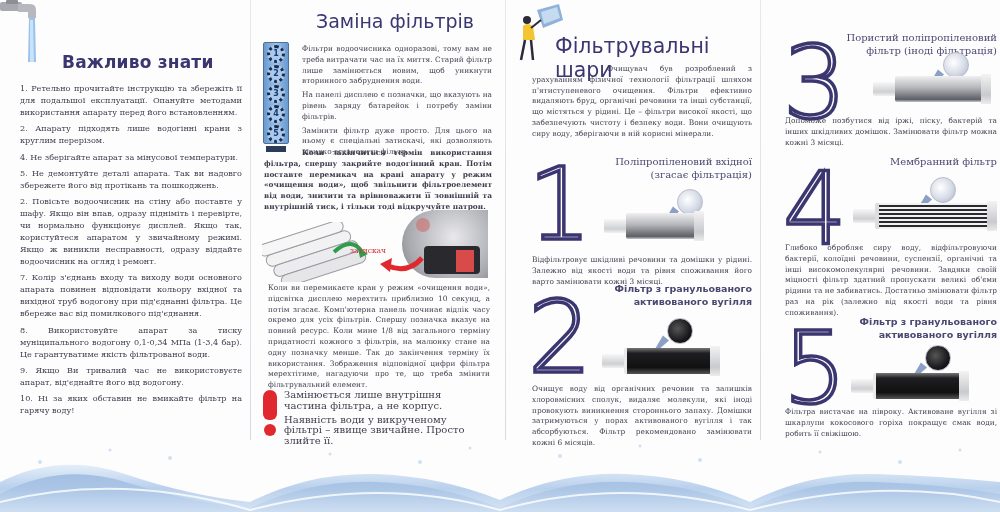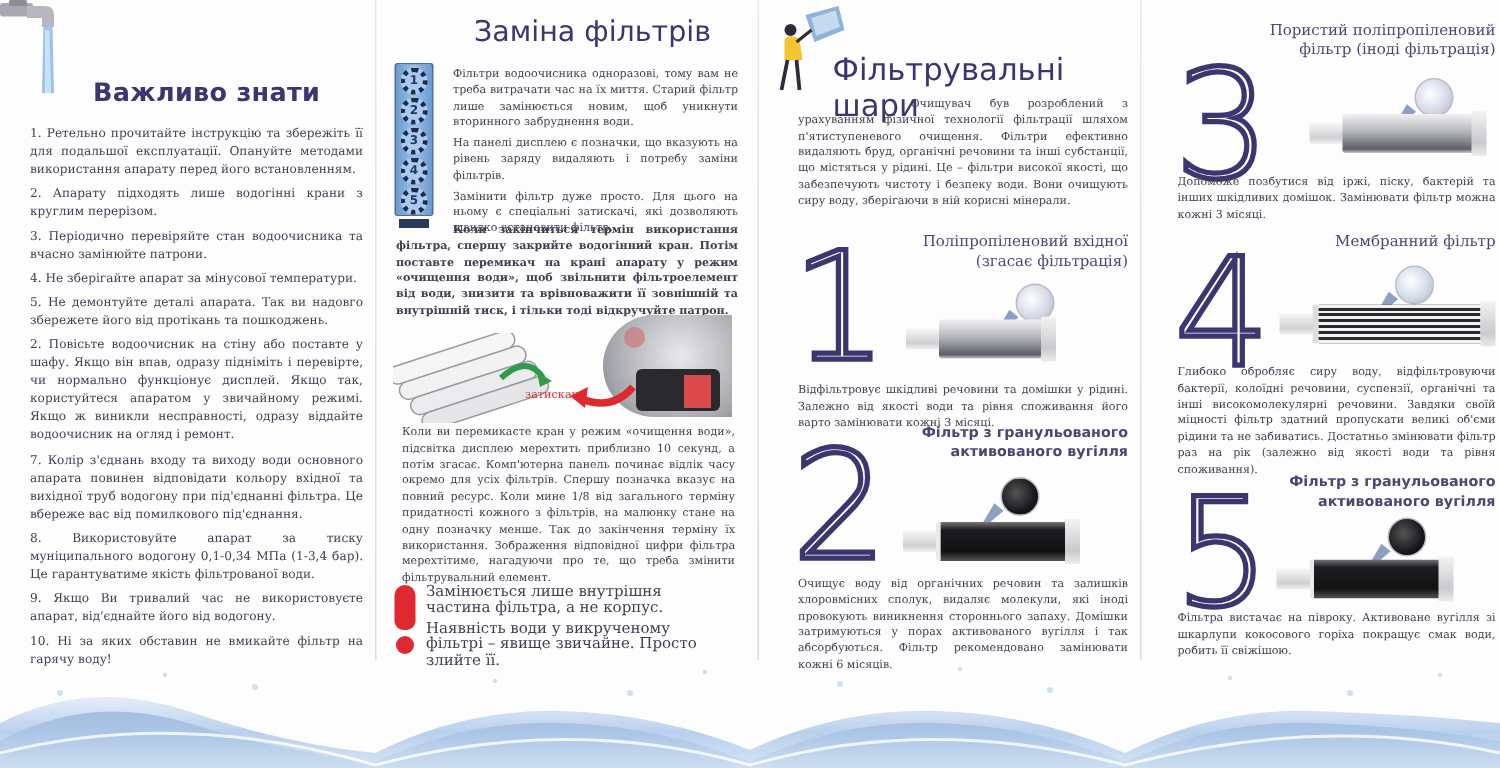--- a/index.html
+++ b/index.html
@@ -23,21 +23,21 @@
   
   #p2 { left: 250px; width: 255px; }
   #p2 .title { position: absolute; left: 66px; top: 10px; font-size: 19px; }
   .display { position: absolute; left: 13px; top: 42px; width: 26px; height: 102px; background: linear-gradient(90deg,#6a9acf,#9cc2ea 50%,#6a9acf); border: 1px solid #4f6f99; border-radius: 2px; }
   .display .dig { width: 18px; height: 18px; margin: 2px auto 0; border-radius: 50%; border: 3px dotted #1b2b48; color: #1b3b6a; font-size: 8px; font-weight: bold; font-family: "DejaVu Sans", sans-serif; text-align: center; line-height: 12px; background: #a9c9ee; }
   .display .lbl { margin: 3px 2px 0; height: 6px; background: #2a3a5a; }
   .p2text { position: absolute; font-size: 7.4px; line-height: 10.8px; color: #3e3e4e; text-align: justify; }
   .p2text p { margin-bottom: 3px; }
   .photo-a { position: absolute; left: 12px; top: 222px; width: 110px; height: 60px; }
   .photo-b { position: absolute; left: 152px; top: 210px; width: 86px; height: 68px; border-radius: 40px 0 0 40px; background: radial-gradient(circle at 60% 40%, #e9e9ec, #a7a8ae 70%, #7a7b82); overflow: hidden; }
-  .clip-label { position: absolute; left: 100px; top: 258px; font-size: 7.5px; color: #d33030; }
+  .clip-label { position: absolute; left: 100px; top: 246px; font-size: 7.5px; color: #d33030; }
   .warn { position: absolute; left: 12px; top: 390px; width: 16px; height: 46px; }
   .warn .bar { width: 14px; height: 30px; background: #e0292e; border-radius: 7px 7px 6px 6px; margin: 0 auto; }
   .warn .dot { width: 12px; height: 12px; background: #e0292e; border-radius: 50%; margin: 4px auto 0; }
   .notes { position: absolute; left: 34px; top: 390px; width: 196px; font-size: 10px; line-height: 10.8px; color: #3e3e4e; }
   .notes p { margin-bottom: 3px; }
 
   
   #p3 { left: 505px; width: 255px; }
   #p4 { left: 760px; width: 240px; }
   .person { position: absolute; left: 8px; top: 4px; width: 50px; height: 58px; }
@@ -74,21 +74,20 @@
       <rect x="0" y="2" width="22" height="9" rx="2" fill="#a8a9b0"></rect>
       <rect x="6" y="0" width="12" height="4" rx="1" fill="#8d8e95"></rect>
       <path d="M18 4 H30 Q36 4 36 10 V18 H28 V12 H18 Z" fill="#b7b8bf"></path>
       <path d="M29 18 H35 L36 62 H28 Z" fill="#7fb4e6" opacity="0.8"></path>
       <path d="M30 20 H33 L34 62 H30 Z" fill="#cfe6fb" opacity="0.9"></path>
     </svg>
     <h1 class="title">Важливо знати</h1>
     <div class="list">
       <p>1. Ретельно прочитайте інструкцію та збережіть її для подальшої експлуатації. Опануйте методами використання апарату перед його встановленням.</p>
       <p>2. Апарату підходять лише водогінні крани з круглим перерізом.</p>
-      <p>3. Періодично перевіряйте стан водоочисника та вчасно замінюйте патрони.</p>
       <p>4. Не зберігайте апарат за мінусової температури.</p>
       <p>5. Не демонтуйте деталі апарата. Так ви надовго збережете його від протікань та пошкоджень.</p>
       <p>2. Повісьте водоочисник на стіну або поставте у шафу. Якщо він впав, одразу підніміть і перевірте, чи нормально функціонує дисплей. Якщо так, користуйтеся апаратом у звичайному режимі. Якщо ж виникли несправності, одразу віддайте водоочисник на огляд і ремонт.</p>
       <p>7. Колір з'єднань входу та виходу води основного апарата повинен відповідати кольору вхідної та вихідної труб водогону при під'єднанні фільтра. Це вбереже вас від помилкового під'єднання.</p>
       <p>8. Використовуйте апарат за тиску муніципального водогону 0,1-0,34 МПа (1-3,4 бар). Це гарантуватиме якість фільтрованої води.</p>
       <p>9. Якщо Ви тривалий час не використовуєте апарат, від'єднайте його від водогону.</p>
       <p>10. Ні за яких обставин не вмикайте фільтр на гарячу воду!</p>
     </div>
   </section>
 
@@ -97,21 +96,21 @@
     <div class="display">
       <div class="dig">1</div>
       <div class="dig">2</div>
       <div class="dig">3</div>
       <div class="dig">4</div>
       <div class="dig">5</div>
       <div class="lbl"></div>
     </div>
     <div class="p2text" style="left:52px; top:44px; width:190px;">
       <p>Фільтри водоочисника одноразові, тому вам не треба витрачати час на їх миття. Старий фільтр лише замінюється новим, щоб уникнути вторинного забруднення води.</p>
-      <p>На панелі дисплею є позначки, що вказують на рівень заряду видаляють і потребу заміни фільтрів.</p>
+      <p>На панелі дисплею є позначки, що вказують на рівень заряду батарейок і потребу заміни фільтрів.</p>
       <p>Замінити фільтр дуже просто. Для цього на ньому є спеціальні затискачі, які дозволяють швидко встановити фільтр.</p>
     </div>
     <div class="p2text" style="left:14px; top:148px; width:228px; text-indent:38px;font-weight:bold;">
       <p>Коли закінчиться термін використання фільтра, спершу закрийте водогінний кран. Потім поставте перемикач на крані апарату у режим «очищення води», щоб звільнити фільтроелемент від води, знизити та врівноважити її зовнішній та внутрішній тиск, і тільки тоді відкручуйте патрон.</p>
     </div>
 
     <svg class="photo-a" viewBox="0 0 110 60">
       <g transform="rotate(-18 55 30)">
         <rect x="4" y="18" width="88" height="12" rx="6" fill="#f2f2f2" stroke="#9a9aa2"></rect>
         <rect x="8" y="30" width="88" height="12" rx="6" fill="#ececee" stroke="#9a9aa2"></rect>
@@ -189,21 +188,21 @@
           <div class="cap"></div>
       </div>
       <p class="desc" style="top:102px; width:220px;">Очищує воду від органічних речовин та залишків хлоровмісних сполук, видаляє молекули, які іноді провокують виникнення стороннього запаху. Домішки затримуються у порах активованого вугілля і так абсорбуються. Фільтр рекомендовано замінювати кожні 6 місяців.</p>
     </div>
   </section>
 
   <section class="panel" id="p4">
 
     <div class="step" style="left:25px; top:14px; width:212px; height:135px;">
       <span class="num" style="left:-2px; top:20px;">3</span>
-      <div class="name" style="top:0;margin-left:20px;">
+      <div class="name" style="top:17px;margin-left:20px;">
         <div>Пористий поліпропіленовий</div>
         <div>фільтр (іноді фільтрація)</div>
       </div>
       <div class="bubble light" style="left:158px; top:38px;"></div>
       <div class="pointer" style="left:152px; top:58px; transform:rotate(40deg);"></div>
       <div class="cart" style="left:88px; top:62px; width:118px;">
         <div class="neck"></div>
           <div class="body gray"></div>
           <div class="cap"></div>
       </div>

